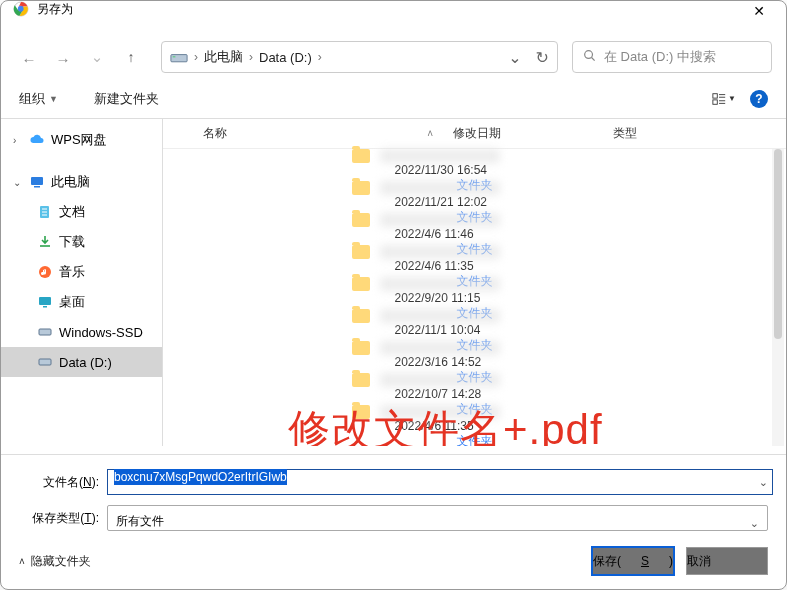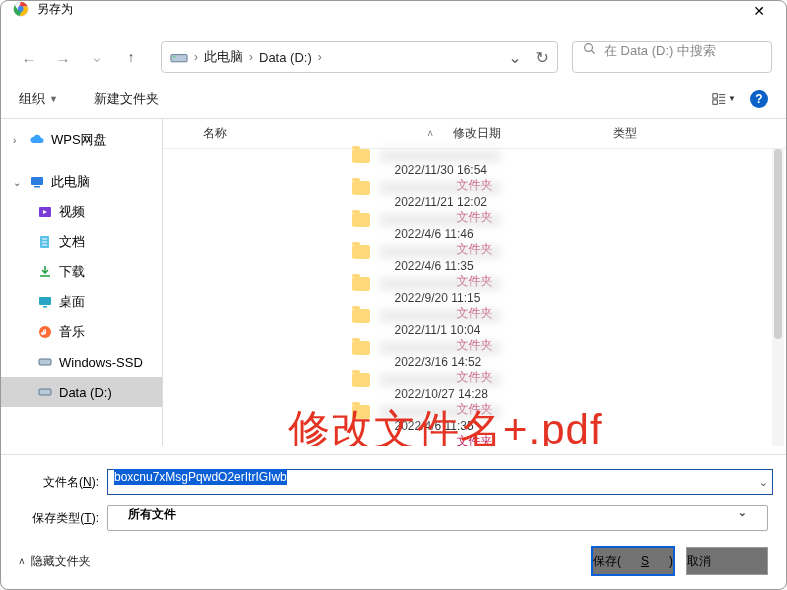--- a/index.html
+++ b/index.html
@@ -10,21 +10,21 @@
   .title-text { font-size: 12px; }
   .close-btn { margin-left: auto; width: 30px; height: 20px; display: flex; align-items: center; justify-content: center; font-size: 14px; cursor: pointer; }
   .navbar { height: 44px; display: flex; align-items: center; padding: 0 14px; gap: 6px; }
   .nav-arrow { width: 28px; height: 28px; display: flex; align-items: center; justify-content: center; color: #888; font-size: 15px; cursor: pointer; }
   .nav-up { width: 28px; height: 28px; display: flex; align-items: center; justify-content: center; color: #555; font-size: 14px; cursor: pointer; }
   .addressbar { flex: 1; height: 32px; border: 1px solid #ccc; border-radius: 4px; display: flex; align-items: center; padding: 0 8px; gap: 6px; margin: 0 8px 0 10px; }
   .addr-icon { width: 18px; height: 14px; display: flex; align-items: center; }
   .crumb { font-size: 13px; color: #222; cursor: pointer; }
   .crumb-sep { color: #777; font-size: 12px; }
   .addr-right { margin-left: auto; display: flex; align-items: center; gap: 14px; color: #666; }
-  .searchbar { width: 200px; height: 32px; border: 1px solid #ccc; border-radius: 4px; display: flex; padding: 0 10px; gap: 8px; color: #888; font-size: 13px; }
+  .searchbar { width: 200px; height: 32px; border: 1px solid #ccc; border-radius: 4px; display: flex; align-items: center; padding: 0 10px; gap: 8px; color: #888; font-size: 13px; }
   .toolbar { height: 40px; border-bottom: 1px solid #ddd; display: flex; align-items: center; padding: 0 18px; gap: 36px; }
   .tb-item { font-size: 13px; color: #222; cursor: pointer; display: flex; align-items: center; gap: 4px; }
   .tb-right { margin-left: auto; display: flex; align-items: center; gap: 14px; }
   .view-btn { width: 24px; height: 24px; display: flex; align-items: center; justify-content: center; color: #333; cursor: pointer; }
   .help-icon { width: 18px; height: 18px; border-radius: 50%; background: #0b62c9; color: #fff; display: flex; align-items: center; justify-content: center; font-size: 12px; font-weight: bold; cursor: pointer; }
   .body { flex: 1; display: flex; overflow: hidden; }
   .sidebar { width: 162px; border-right: 1px solid #ddd; padding: 6px 0; overflow: hidden; }
   .tree-item { height: 30px; display: flex; align-items: center; padding-left: 12px; gap: 6px; font-size: 13px; cursor: pointer; white-space: nowrap; }
   .tree-item.sel { background: #d4d4d4; }
   .tree-item.indent { padding-left: 36px; }
@@ -34,32 +34,32 @@
   .fp-header { height: 30px; display: flex; align-items: center; font-size: 12px; color: #333; border-bottom: 1px solid #eee; }
   .col-name { width: 290px; padding-left: 40px; display: flex; align-items: center; gap: 6px; }
   .col-date { width: 160px; }
   .col-type { flex: 1; }
   .fp-row { height: 32px; display: flex; align-items: center; font-size: 12px; flex-direction: column; }
   .row-name { width: 290px; padding-left: 22px; display: flex; align-items: center; gap: 10px; }
   .folder-icon { width: 18px; height: 14px; background: #ffd97a; border-radius: 2px; position: relative; }
   .folder-icon::before { content: ""; position: absolute; top: -3px; left: 0; width: 8px; height: 3px; background: #ffd97a; border-radius: 2px 2px 0 0; }
   .row-name-text { filter: blur(4px); opacity: 0.6; background: #e1e1e1; width: 120px; height: 14px; border-radius: 2px; }
   .row-date { width: 160px; color: #333; }
-  .row-type { flex: 1; color: #be185d; }
+  .row-type { flex: 1; color: #3b82f6; }
   .scrollbar { position: absolute; right: 2px; top: 30px; bottom: 0; width: 12px; display: flex; flex-direction: column; align-items: center; }
   .sb-track { flex: 1; width: 12px; background: #f4f4f4; position: relative; }
   .sb-thumb { position: absolute; top: 0; left: 2px; width: 8px; height: 190px; background: #cfcfcf; border-radius: 4px; }
   .overlay { position: absolute; left: 125px; top: 283px; font-size: 42px; font-weight: normal; color: #e43323; pointer-events: none; letter-spacing: 1px; }
   .bottom { border-top: 1px solid #ddd; padding: 14px 18px 10px; display: flex; flex-direction: column; gap: 10px; margin-top: 8px; }
   .form-row { display: flex; align-items: center; gap: 8px; }
   .form-label { width: 80px; text-align: right; font-size: 12px; }
   .form-label u { text-decoration: underline; }
   .filename-input { flex: 1; height: 26px; border: 1px solid #194f9e; padding: 0 6px; font-size: 12px; }
   .filename-input .sel { background: #0a5fd6; color: #fff; padding: 1px 0; }
-  .filetype { flex: 1; height: 26px; border: 1px solid #aaa; border-radius: 2px; padding: 0 20px; font-size: 12px; display: flex; align-items: flex-start; font-weight: bold; }
+  .filetype { flex: 1; height: 26px; border: 1px solid #aaa; border-radius: 2px; padding: 0 8px; font-size: 12px; display: flex; align-items: flex-end; }
   .dd-arrow { margin-left: auto; color: #555; font-size: 11px; }
   .footer { display: flex; align-items: center; padding: 6px 18px 14px; }
   .hide-folders { font-size: 12px; color: #222; display: flex; align-items: center; gap: 6px; cursor: pointer; }
   .btns { margin-left: auto; display: flex; gap: 12px; }
   .btn { width: 82px; height: 28px; border: 1px solid #999; border-radius: 0; background: #737373; font-size: 12px; display: flex; align-items: center; justify-content: space-between; cursor: pointer; }
   .btn.primary { border-color: #0a5fd6; box-shadow: 0 0 0 1px #0a5fd6; }
 </style>
 </head>
 <body>
 
@@ -152,63 +152,54 @@
             <svg viewBox="0 0 16 16">
               <rect x="2" y="3" width="12" height="8" rx="1" fill="#2b7de0"></rect>
               <rect x="5" y="12" width="6" height="1.5" fill="#2b7de0"></rect>
             </svg>
           </span>
         <span>此电脑</span>
       </div>
       <div class="tree-item indent">
         <span class="tree-icon">
             <svg viewBox="0 0 16 16">
-              <rect x="2" y="3" width="12" height="10" rx="1" fill="#7a3bd6"></rect>
-              <path d="M6 6v4l4-2z" fill="#fff"></path>
-            </svg>
-          </span>
-        <span>视频</span>
-      </div>
-      <div class="tree-item indent">
-        <span class="tree-icon">
-            <svg viewBox="0 0 16 16">
               <rect x="3" y="2" width="9" height="12" rx="1" fill="#5ac1e8"></rect>
               <line x1="5" y1="5" x2="10" y2="5" stroke="#fff"></line>
               <line x1="5" y1="8" x2="10" y2="8" stroke="#fff"></line>
               <line x1="5" y1="11" x2="10" y2="11" stroke="#fff"></line>
             </svg>
           </span>
         <span>文档</span>
       </div>
       <div class="tree-item indent">
         <span class="tree-icon">
             <svg viewBox="0 0 16 16">
               <path d="M8 2v7M5 6l3 3 3-3" stroke="#2da44e" stroke-width="1.6" fill="none"></path>
               <line x1="3" y1="12" x2="13" y2="12" stroke="#2da44e" stroke-width="1.6"></line>
             </svg>
           </span>
         <span>下载</span>
       </div>
       <div class="tree-item indent">
         <span class="tree-icon">
             <svg viewBox="0 0 16 16">
+              <circle cx="8" cy="8" r="6" fill="#ff6933"></circle>
+              <path d="M7 5v4.5a1.5 1.5 0 1 1-1-1.4V6l3-.8v3.8a1.5 1.5 0 1 1-1-1.4" fill="#fff"></path>
+            </svg>
+          </span>
+        <span>音乐</span>
+      </div>
+      <div class="tree-item indent">
+        <span class="tree-icon">
+            <svg viewBox="0 0 16 16">
               <rect x="2" y="3" width="12" height="8" rx="1" fill="#28a5c4"></rect>
               <rect x="6" y="12" width="4" height="1.5" fill="#28a5c4"></rect>
             </svg>
           </span>
         <span>桌面</span>
-      </div>
-      <div class="tree-item indent">
-        <span class="tree-icon">
-            <svg viewBox="0 0 16 16">
-              <circle cx="8" cy="8" r="6" fill="#ff6933"></circle>
-              <path d="M7 5v4.5a1.5 1.5 0 1 1-1-1.4V6l3-.8v3.8a1.5 1.5 0 1 1-1-1.4" fill="#fff"></path>
-            </svg>
-          </span>
-        <span>音乐</span>
       </div>
       <div class="tree-item indent">
         <span class="tree-icon">
             <svg viewBox="0 0 16 16">
               <rect x="2" y="5" width="12" height="6" rx="1" fill="#b8c9d9" stroke="#5e7690"></rect>
             </svg>
           </span>
         <span>Windows-SSD</span>
       </div>
       <div class="tree-item indent sel">
@@ -285,21 +276,21 @@
               <span class="row-name-text"></span>
             </div>
             <div class="row-date">2022/3/16 14:52</div>
             <div class="row-type">文件夹</div>
           </div>
           <div class="fp-row">
             <div class="row-name">
               <span class="folder-icon"></span>
               <span class="row-name-text"></span>
             </div>
-            <div class="row-date">2022/10/27 14:28</div>
+            <div class="row-date">2022/10/7 14:28</div>
             <div class="row-type">文件夹</div>
           </div>
           <div class="fp-row">
             <div class="row-name">
               <span class="folder-icon"></span>
               <span class="row-name-text"></span>
             </div>
             <div class="row-date">2022/4/6 11:35</div>
             <div class="row-type">文件夹</div>
           </div>

